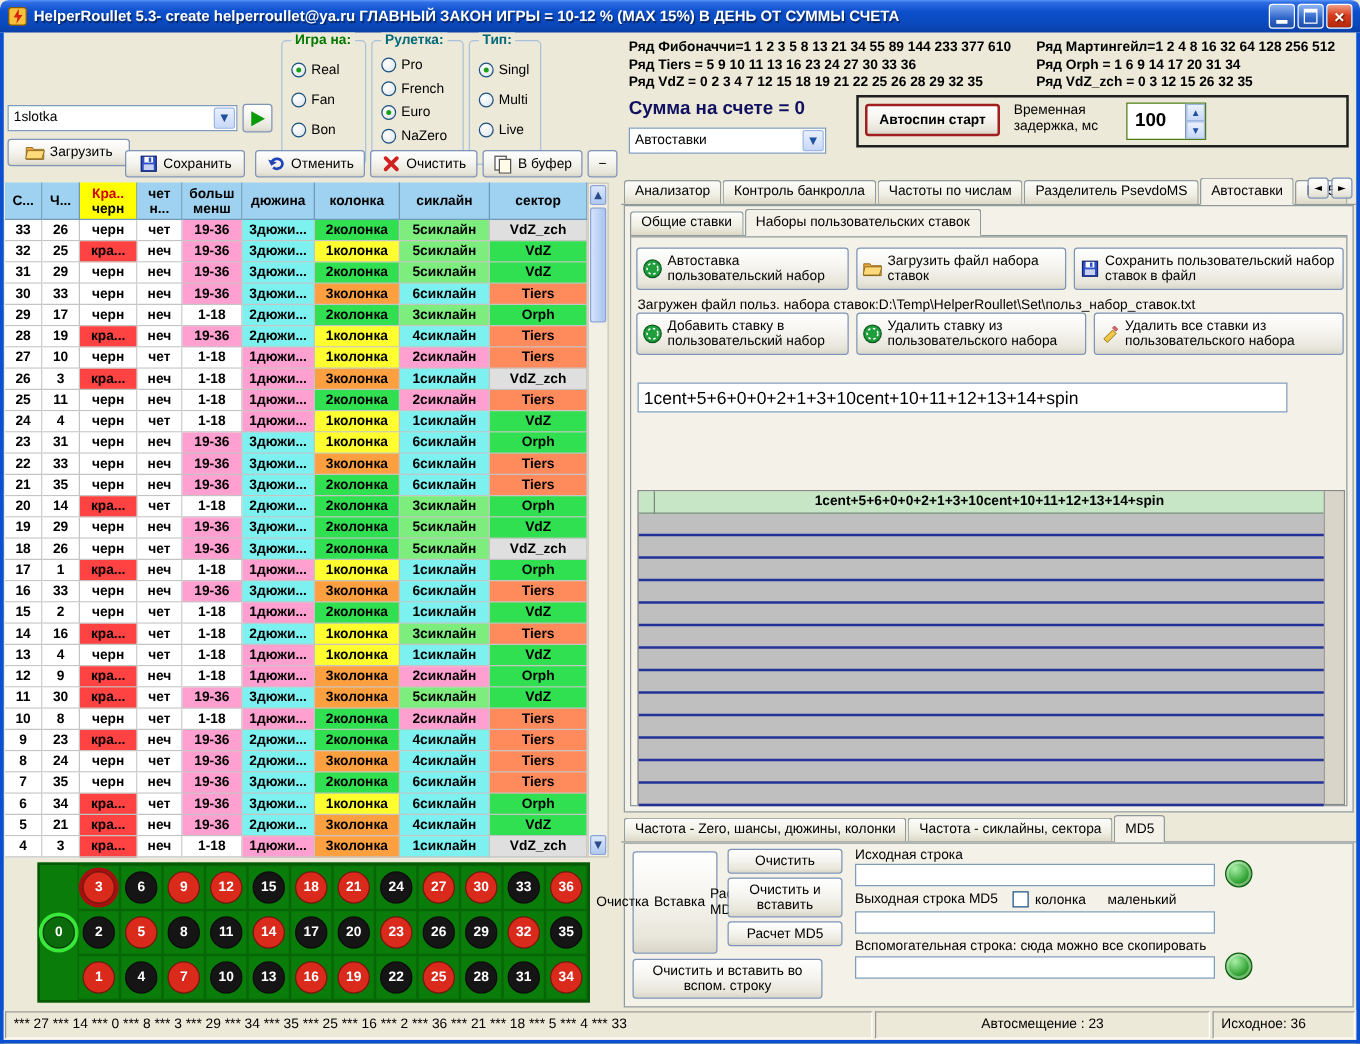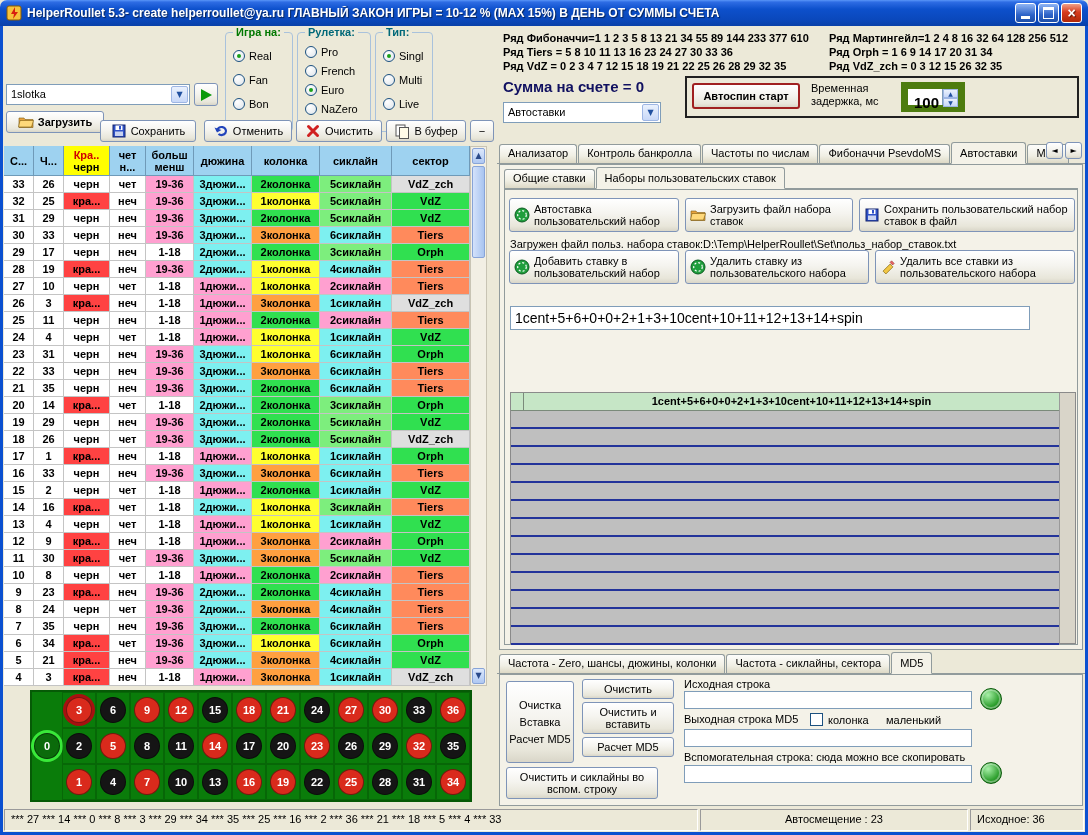--- a/index.html
+++ b/index.html
@@ -72,21 +72,21 @@
     text-align:center;font-size:11px;font-weight:bold;line-height:17px;overflow:hidden}
   .list-hd-left{position:absolute;left:0;top:0;width:13px;height:18px;background:#C6E6C6;border-right:1px solid #7a8a7a;border-bottom:1px solid #7a8a7a}
   .list-scroll{position:absolute;right:0;top:0;bottom:0;width:16px;background:#D9D5C9;border-left:1px solid #9a9a9a}
   .lrow{position:absolute;left:0;right:16px;height:18px;border-bottom:2px solid #23339A}
   
   .scell{position:absolute;height:22px;border:1px solid;border-color:#9a9a9a #fff #fff #9a9a9a;background:#ECE9D8;
     font-size:11px;padding:3px 6px;white-space:nowrap;overflow:hidden}
   .icon{width:16px;height:16px;display:inline-flex;flex:none}
   .icon svg{width:16px;height:16px}
   .playtri{width:0;height:0;border-left:11px solid #0A9A0A;border-top:6px solid transparent;border-bottom:6px solid transparent}
-  .spin{position:absolute;background:#fff;border:7px solid #4d7c0f;display:flex}
+  .spin{position:absolute;background:#fff;border:1px solid #4d7c0f;display:flex}
   .spin .val{flex:1;font-size:15px;font-weight:bold;padding:5px 2px 0 6px}
   .spin .sbtns{width:16px;display:flex;flex-direction:column;border-left:1px solid #7F9DB9}
   .spin .sbtn{flex:1;background:linear-gradient(180deg,#EAF1FD,#C8D8F8);border:1px solid #9EB6E4;color:#2050A0;
     font-size:6px;display:flex;align-items:center;justify-content:center;font-family:"DejaVu Sans",sans-serif}
   input{outline:none}
 </style>
 </head>
 <body>
 
 <div id="win">
@@ -166,21 +166,21 @@
         <span class="radio sel"></span>
         <span>Euro</span>
       </div>
       <div class="rrow" style="top:69px">
         <span class="radio"></span>
         <span>NaZero</span>
       </div>
     </div>
 
     <div id="toolbar">
-        <div class="btn" style="left: 3px; top: 85px; width: 98px; height: 22px; font-weight: bold;">
+        <div class="btn" style="left: 3px; top: 85px; width: 98px; height: 22px;">
           <span class="icon">
             <svg viewBox="0 0 16 16">
               <path fill="#E8A33D" stroke="#7a5a10" stroke-width="0.6" d="M1 4 h5 l1 1.5 h8 v8 h-14 z"></path>
               <path fill="#FFD97A" stroke="#7a5a10" stroke-width="0.6" d="M2 6.5 h13.5 l-2 6.5 h-13 z"></path>
             </svg>
           </span>
           <span>Загрузить</span>
         </div>
         <div class="btn" style="left: 97px; top: 94px; width: 96px; height: 22px;">
           <span class="icon">
@@ -706,21 +706,21 @@
         </div>
         <div class="bcell" style="left: 404px; top: 72px;">
           <span class="bnum red">34</span>
         </div>
       </div>
   </div>
 
   <div class="abs" id="rightpanel" style="left:497px;top:26px;width:588px;height:782px">
 
     <span class="lbl" style="left:6px;top:6px;font-weight:bold">Ряд Фибоначчи=1 1 2 3 5 8 13 21 34 55 89 144 233 377 610</span>
-    <span class="lbl" style="left:6px;top:20px;font-weight:bold">Ряд Tiers = 5 8 10 11 13 16 23 24 27 30 33 36</span>
+    <span class="lbl" style="left:6px;top:20px;font-weight:bold">Ряд Tiers = 5 9 10 11 13 16 23 24 27 30 33 36</span>
     <span class="lbl" style="left:6px;top:34px;font-weight:bold">Ряд VdZ = 0 2 3 4 7 12 15 18 19 21 22 25 26 28 29 32 35</span>
     <span class="lbl" style="left:332px;top:6px;width:254px;overflow:hidden;font-weight:bold">Ряд Мартингейл=1 2 4 8 16 32 64 128 256 512</span>
     <span class="lbl" style="left:332px;top:20px;font-weight:bold">Ряд Orph = 1 6 9 14 17 20 31 34</span>
     <span class="lbl" style="left:332px;top:34px;font-weight:bold">Ряд VdZ_zch = 0 3 12 15 26 32 35</span>
 
     <span class="lbl" style="left:6px;top:52px;font-size:15px;font-weight:bold;color:#101060">Сумма на счете = 0</span>
     <div class="combo" style="left:6px;top:76px;width:158px;height:21px">
       <span class="cval">Автоставки</span>
       <span class="carr">▼</span>
     </div>
@@ -736,21 +736,21 @@
           <span class="sbtn">▲</span>
           <span class="sbtn">▼</span>
         </span>
       </div>
     </div>
 
     <div class="tabstrip" style="left:0;top:114px;width:588px;height:24px;padding-left:2px">
       <span class="tab">Анализатор</span>
       <span class="tab">Контроль банкролла</span>
       <span class="tab">Частоты по числам</span>
-      <span class="tab">Фибоначчи PsevdoMS</span>
+      <span class="tab">Разделитель PsevdoMS</span>
       <span class="tab active">Автоставки</span>
       <span class="tab">MD5</span>
       <span class="btn" style="position:absolute;right:22px;top:2px;width:17px;height:17px;font-size:8px;font-family:'DejaVu Sans',sans-serif">◄</span>
       <span class="btn" style="position:absolute;right:3px;top:2px;width:17px;height:17px;font-size:8px;font-family:'DejaVu Sans',sans-serif">►</span>
     </div>
 
     <div class="panelborder" style="left:2px;top:138px;width:584px;height:486px">
       <div class="tabstrip" style="left:4px;top:3px;width:574px;height:21px">
         <span class="tab">Общие ставки</span>
         <span class="tab active">Наборы пользовательских ставок</span>
@@ -841,36 +841,36 @@
       </div>
     </div>
 
     <div class="tabstrip" style="left:0;top:626px;width:588px;height:22px;padding-left:2px">
       <span class="tab">Частота - Zero, шансы, дюжины, колонки</span>
       <span class="tab">Частота - сиклайны, сектора</span>
       <span class="tab active">MD5</span>
     </div>
 
     <div class="panelborder" style="left:2px;top:648px;width:584px;height:132px">
-      <div class="btn" style="left:6px;top:6px;width:68px;height:82px;flex-direction:column;line-height:13px">
+      <div class="btn" style="left:6px;top:6px;width:68px;height:82px;flex-direction:row;line-height:13px">
         <span>Очистка</span>
         <span>Вставка</span>
         <span>Расчет MD5</span>
       </div>
       <div class="btn" style="left:82px;top:4px;width:92px;height:20px">
         <span>Очистить</span>
       </div>
       <div class="btn" style="left:82px;top:27px;width:92px;height:32px;white-space:normal;text-align:center;line-height:12px">
         <span>Очистить и вставить</span>
       </div>
       <div class="btn" style="left:82px;top:62px;width:92px;height:20px">
         <span>Расчет MD5</span>
       </div>
       <div class="btn" style="left:6px;top:92px;width:152px;height:32px;white-space:normal;text-align:center;line-height:12px">
-        <span>Очистить и сиклайны во вспом. строку</span>
+        <span>Очистить и вставить во вспом. строку</span>
       </div>
 
       <span class="lbl" style="left:184px;top:3px">Исходная строка</span>
       <input class="tbox" style="left: 184px; top: 16px; width: 288px; height: 18px;" readonly="" value="">
       <span class="greenbtn" style="left:480px;top:13px"></span>
 
       <span class="lbl" style="left:184px;top:38px">Выходная строка MD5</span>
       <span class="chk" style="left:310px;top:38px"></span>
       <span class="lbl" style="left:328px;top:39px">колонка</span>
       <span class="lbl" style="left:386px;top:39px">маленький</span>

